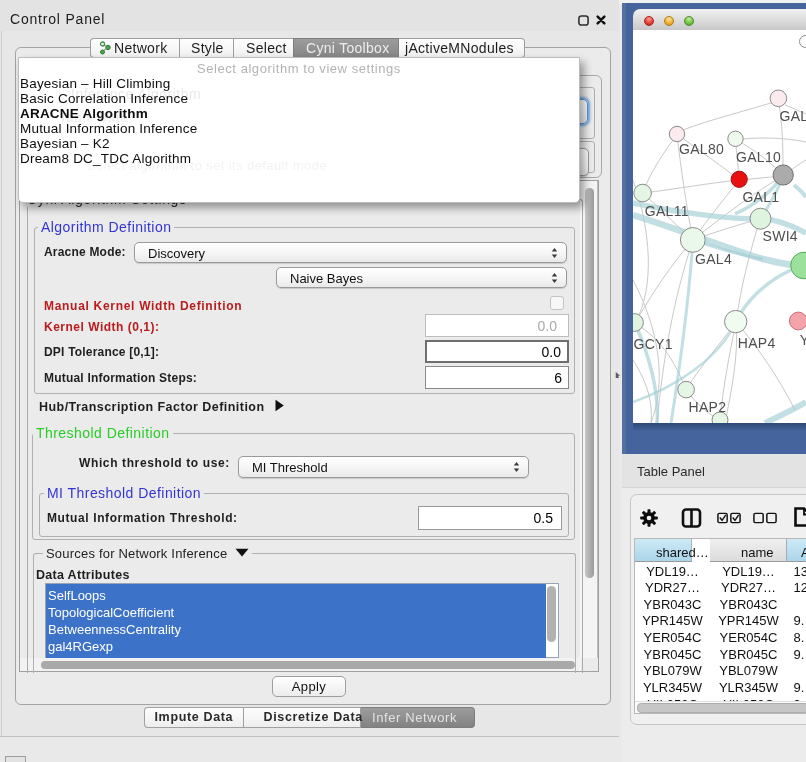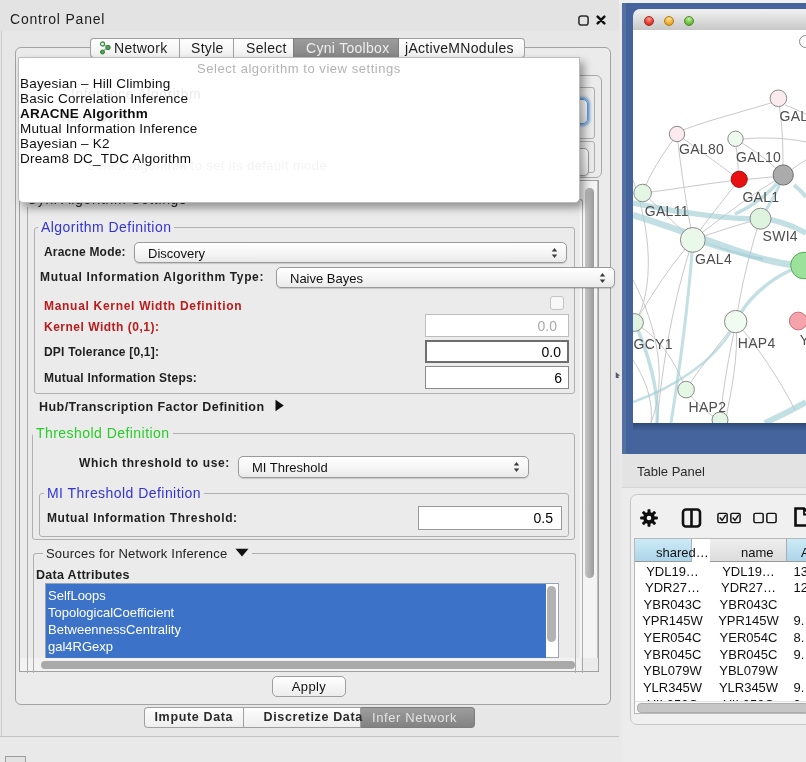--- a/index.html
+++ b/index.html
@@ -78,22 +78,21 @@
 
   <span class="abs lbl" style="left:44px;top:245px;">Aracne Mode:</span>
   <div class="combo" style="left:134px;top:242px;width:431px;height:19px;">
     <span class="ct">Discovery</span>
     <svg class="spin" viewBox="0 0 9 14">
         <path d="M4.5,0.5 L8,5.2 L1,5.2 Z" fill="#3a3a3a"></path>
         <path d="M4.5,13.5 L8,8.8 L1,8.8 Z" fill="#3a3a3a"></path>
       </svg>
   </div>
 
-  <span class="abs lbl" style="left:40px;top:270px;letter-spacing:.65px;">Mutual Information Algorithm Type:</span>
-  <div class="combo" style="left:276px;top:267px;width:289px;height:19px;padding-left:48px;">
+  <div class="combo" style="left:276px;top:267px;width:289px;height:19px;">
     <span class="ct">Naive Bayes</span>
     <svg class="spin" viewBox="0 0 9 14">
         <path d="M4.5,0.5 L8,5.2 L1,5.2 Z" fill="#3a3a3a"></path>
         <path d="M4.5,13.5 L8,8.8 L1,8.8 Z" fill="#3a3a3a"></path>
       </svg>
   </div>
 
   <span class="abs lbl dis" style="left:44px;top:299px;letter-spacing:.7px;">Manual Kernel Width Definition</span>
   <div class="abs" style="left:550px;top:296px;width:14px;height:14px;border:1px solid #c3c3c3;border-radius:3px;background:#f7f7f7;box-sizing:border-box;"></div>
 

